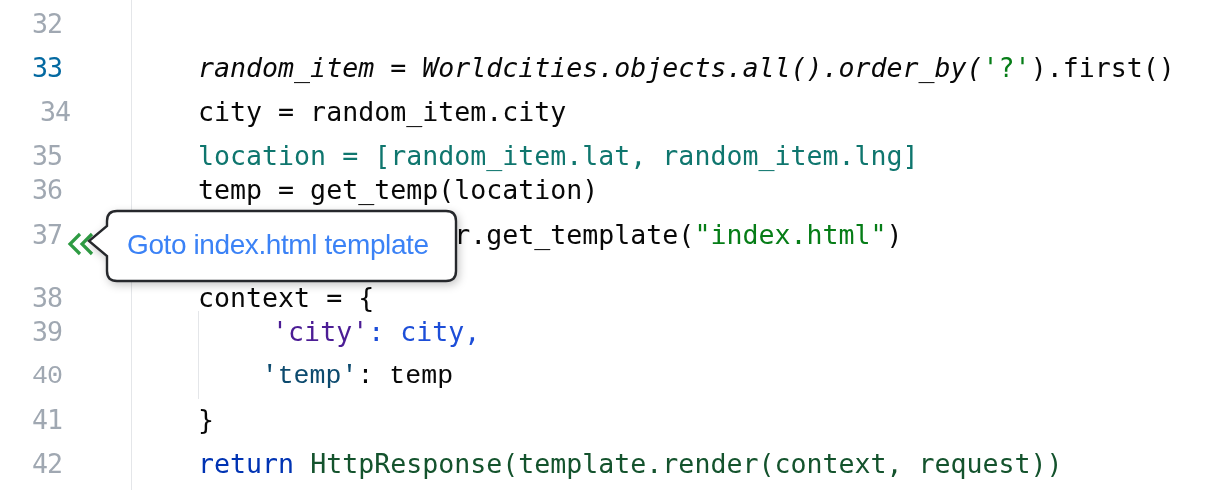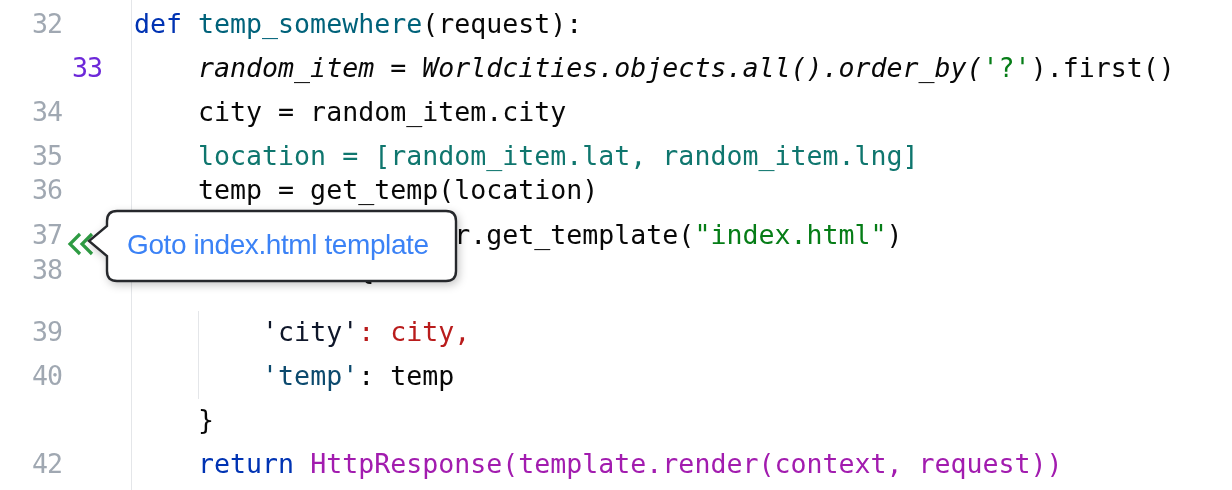--- a/index.html
+++ b/index.html
@@ -90,31 +90,31 @@
 </style>
 </head>
 <body>
 
 <div class="editor">
 
   <div class="gutter-separator" style="background: rgb(228, 230, 233);"></div>
   <div class="indent-guide" style="background: rgb(228, 230, 233);"></div>
 
   <div class="code-lines">
-      <div class="line-row" style="top: 2px;"><div class="line-num" style="color: rgb(160, 168, 178);">32</div><div class="line-code"><span style="color: rgb(0, 51, 179);">def </span><span style="color: rgb(0, 98, 122);">temp_somewhere</span><span style="color: rgb(8, 8, 8);">(request):</span></div></div>
-      <div class="line-row" style="top: 46px;"><div class="line-num" style="color: #6d28d9; padding-left: 40px;">33</div><div class="line-code"><span style="color: rgb(8, 8, 8); font-style: italic;">    random_item = Worldcities.objects.all().order_by(</span><span style="color: rgb(6, 125, 23);">'?'</span><span style="color: rgb(8, 8, 8);">).first()</span></div></div>
-      <div class="line-row" style="top: 90px;"><div class="line-num" style="color: rgb(160, 168, 178);">34</div><div class="line-code"><span style="color: rgb(8, 8, 8);">    city = random_item.city</span></div></div>
+      <div class="line-row" style="top: 2px;"><div class="line-num" style="color: rgb(160, 168, 178);">32</div></div>
+      <div class="line-row" style="top: 46px;"><div class="line-num" style="color: #0369a1;">33</div><div class="line-code"><span style="color: rgb(8, 8, 8); font-style: italic;">    random_item = Worldcities.objects.all().order_by(</span><span style="color: rgb(6, 125, 23);">'?'</span><span style="color: rgb(8, 8, 8);">).first()</span></div></div>
+      <div class="line-row" style="top: 90px;"><div class="line-num" style="color: rgb(160, 168, 178); padding-left: 8px;">34</div><div class="line-code"><span style="color: rgb(8, 8, 8);">    city = random_item.city</span></div></div>
       <div class="line-row" style="top: 134px;"><div class="line-num" style="color: rgb(160, 168, 178);">35</div><div class="line-code"><span style="color: #0f766e;">    location = [random_item.lat, random_item.lng]</span></div></div>
       <div class="line-row" style="top: 168px;"><div class="line-num" style="color: rgb(160, 168, 178);">36</div><div class="line-code"><span style="color: rgb(8, 8, 8);">    temp = get_temp(location)</span></div></div>
       <div class="line-row" style="top: 213px;"><div class="line-num" style="color: rgb(160, 168, 178);">37</div><div class="line-code"><span style="color: rgb(8, 8, 8);">    template = loader.get_template(</span><span style="color: rgb(6, 125, 23);">"index.html"</span><span style="color: rgb(8, 8, 8);">)</span></div></div>
-      <div class="line-row" style="top: 248px;"><div class="line-num" style="color: rgb(160, 168, 178);">38</div><div class="line-code"><span style="color: rgb(8, 8, 8);">    context = {</span></div></div>
-      <div class="line-row" style="top: 310px;"><div class="line-num" style="color: rgb(160, 168, 178);">39</div><div class="line-code"><span style="color: rgb(8, 8, 8);">        </span><span style="color: #0f172a;">'city'</span><span style="color: #b91c1c;">: city,</span></div></div>
-      <div class="line-row" style="top: 354px;"><div class="line-num" style="color: rgb(160, 168, 178);">40</div><div class="line-code"><span style="color: rgb(8, 8, 8);">        </span><span style="color: #0c4a6e;">'temp'</span><span style="color: rgb(8, 8, 8);">: temp</span></div></div>
-      <div class="line-row" style="top: 398px;"><div class="line-code"><span style="color: rgb(8, 8, 8);">    }</span></div></div>
-      <div class="line-row" style="top: 442px;"><div class="line-num" style="color: rgb(160, 168, 178);">42</div><div class="line-code"><span style="color: rgb(8, 8, 8);">    </span><span style="color: rgb(0, 51, 179);">return </span><span style="color: #a21caf; text-align: right;">HttpResponse(template.render(context, request))</span></div></div>
+      <div class="line-row" style="top: 276px;"><div class="line-num" style="color: rgb(160, 168, 178);">38</div><div class="line-code"><span style="color: rgb(8, 8, 8);">    context = {</span></div></div>
+      <div class="line-row" style="top: 310px;"><div class="line-num" style="color: rgb(160, 168, 178);">39</div><div class="line-code"><span style="color: rgb(8, 8, 8);">        </span><span style="color: #4c1d95; margin-left: 10px;">'city'</span><span style="color: #1d4ed8;">: city,</span></div></div>
+      <div class="line-row" style="top: 354px; font-family: Liberation Mono, monospace;"><div class="line-num" style="color: rgb(160, 168, 178);">40</div><div class="line-code"><span style="color: rgb(8, 8, 8);">        </span><span style="color: #0c4a6e;">'temp'</span><span style="color: rgb(8, 8, 8);">: temp</span></div></div>
+      <div class="line-row" style="top: 398px;"><div class="line-num" style="color: rgb(160, 168, 178);">41</div><div class="line-code"><span style="color: rgb(8, 8, 8);">    }</span></div></div>
+      <div class="line-row" style="top: 442px;"><div class="line-num" style="color: rgb(160, 168, 178);">42</div><div class="line-code"><span style="color: rgb(8, 8, 8);">    </span><span style="color: rgb(0, 51, 179);">return </span><span style="color: #14532d; text-align: right;">HttpResponse(template.render(context, request))</span></div></div>
     </div>
 
   <svg class="gutter-icon" width="32" height="26" viewBox="0 0 32 26">
     <path d="M14 3 L4 13 L14 23" fill="none" stroke-width="3.2" stroke="#2e9b43"></path>
     <path d="M26 3 L16 13 L26 23" fill="none" stroke-width="3.2" stroke="#2e9b43"></path>
   </svg>
 
   <div class="tooltip">
     <svg width="395" height="92" viewBox="0 0 395 92">
       <path d="M 37 11 L 366 11 Q 376 11 376 21 L 376 71 Q 376 81 366 81 L 37 81 Q 27 81 27 71 L 27 56 L 9 41 L 27 26 L 27 21 Q 27 11 37 11 Z" fill="#ffffff" stroke-width="2.4" style="filter: drop-shadow(2px 3px 4px rgba(0,0,0,0.22));" stroke="#26282c"></path>

